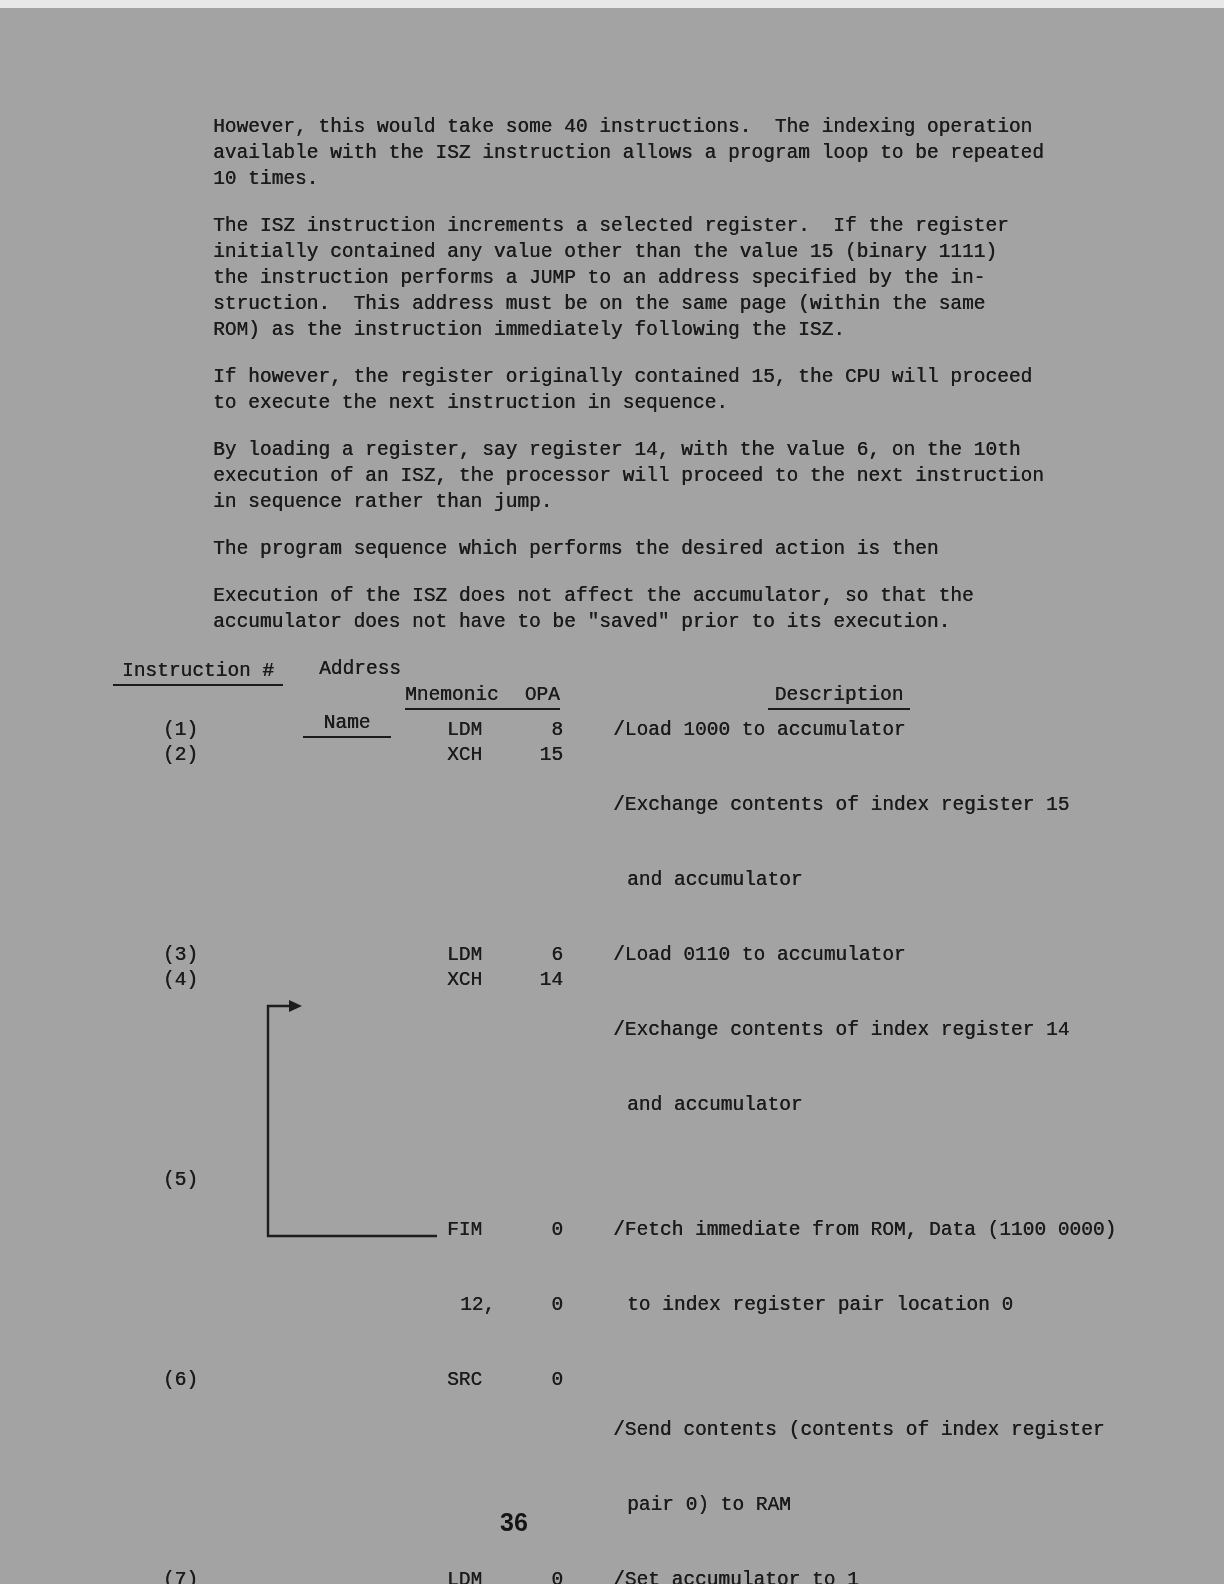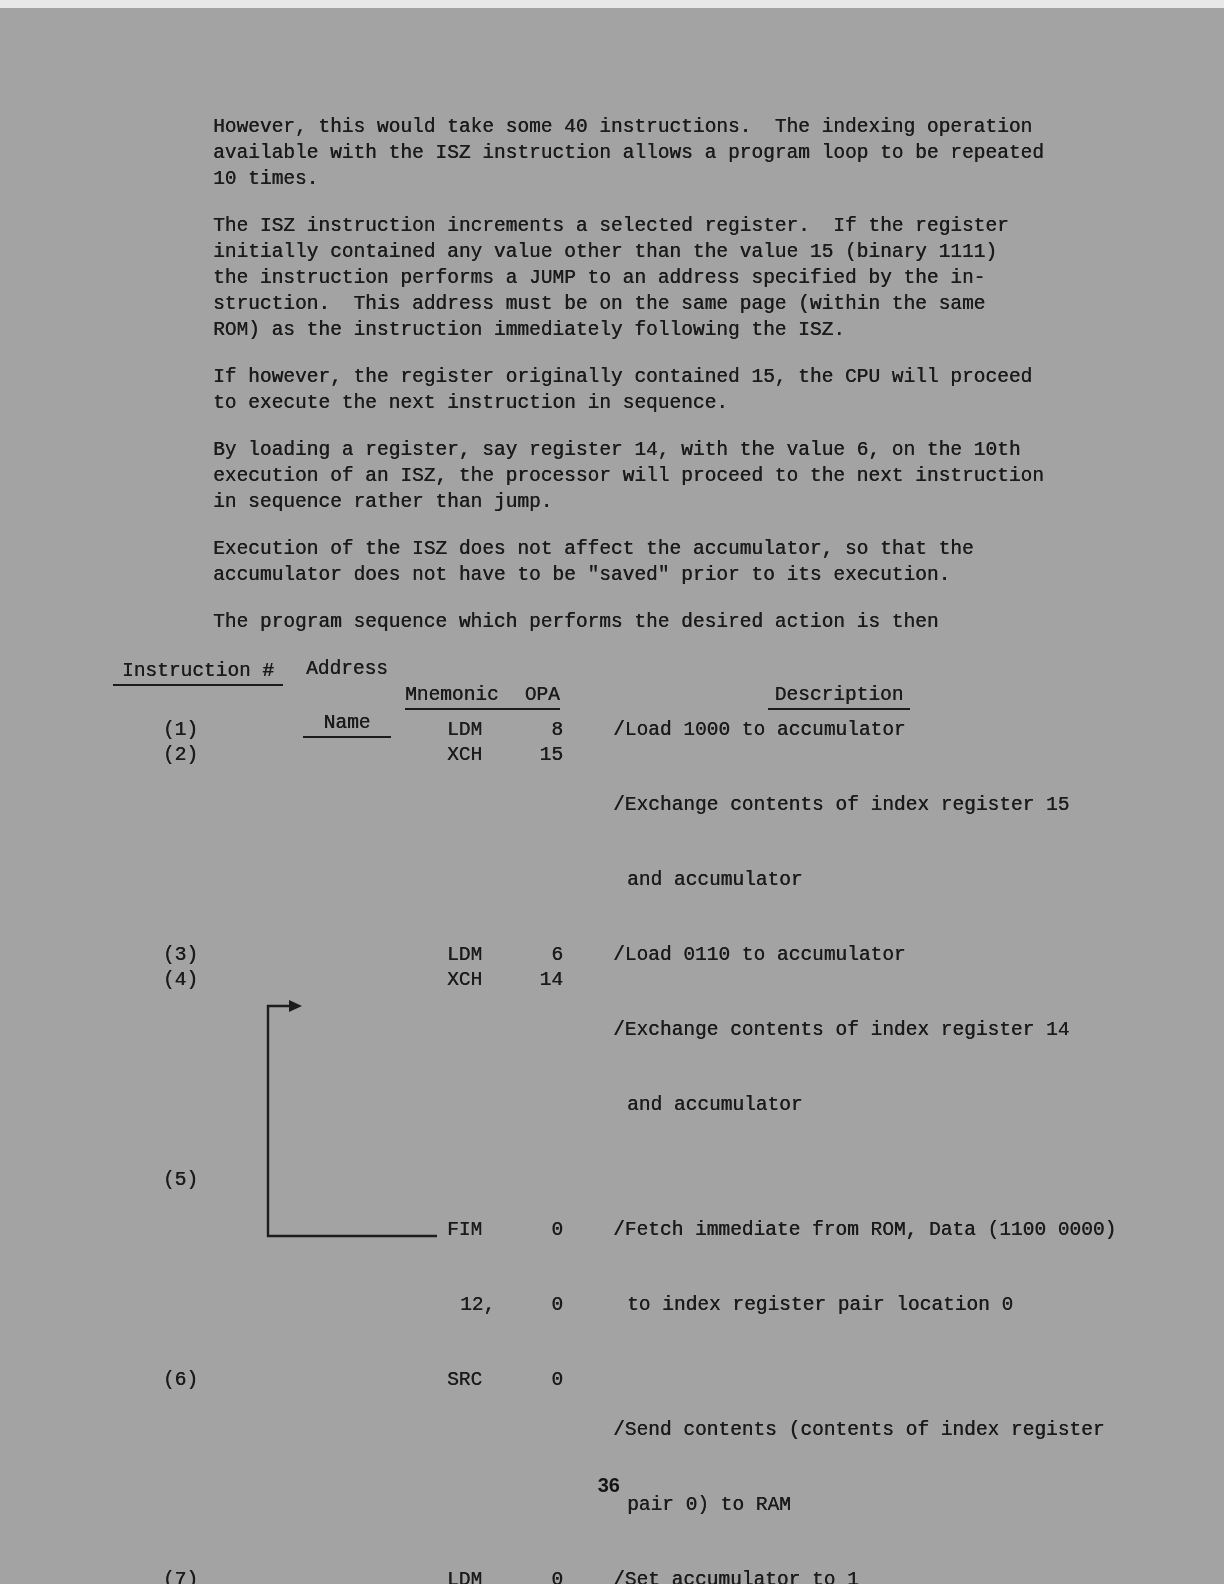--- a/index.html
+++ b/index.html
@@ -19,21 +19,21 @@
   }
   .para{
     white-space:pre-wrap;
     line-height:26px;
     margin:0 0 21px 0;
     text-shadow:0.4px 0 0 currentColor;
   }
   
   .lhead span{position:absolute;text-shadow:0.4px 0 0 currentColor;}
   .u{border-bottom:2px solid #1b1b1b;padding-bottom:2px;}
-  .h-address{left:306px;top:650px;}
+  .h-address{left:319px;top:650px;}
   .h-instr{left:113px;top:652px;width:170px;display:inline-block;text-align:center;}
   .h-name{left:303px;top:704px;width:88px;display:inline-block;text-align:center;}
   .h-mnopa{left:405px;top:676px;display:inline-block;}
   .h-mnopa .h-opa{position:static;margin-left:26px;}
   .h-mnopa > span{position:static;}
   .h-desc{left:768px;top:676px;width:142px;display:inline-block;text-align:center;}
   
   .listing{
     position:absolute;left:100px;top:710px;width:1110px;
     line-height:25px;
@@ -45,24 +45,24 @@
   .c.addr{padding-left:97px;}
   .c.mnem{padding-left:45px;}
   .c.mnem .indent1{padding-left:13px;}
   .c.opa{text-align:right;padding-right:13px;}
   .c.desc{padding-left:37px;}
   .c.desc .cont{padding-left:14px;}
   
   .loop-arrow{position:absolute;left:260px;top:988px;}
   
   .pagenum{
-    position:absolute;left:500px;top:1466px;width:120px;
-    text-align:right;
+    position:absolute;left:500px;top:1500px;width:120px;
+    text-align:left;
     font-family:"Liberation Sans","DejaVu Sans",sans-serif;
-    font-weight:bold;font-size:20px;color:#141414;
+    font-weight:bold;font-size:25px;color:#141414;
   }
 </style>
 </head>
 <body>
 
 <div class="page">
 
   <div class="paras">
     <p class="para">However, this would take some 40 instructions.  The indexing operation
 available with the ISZ instruction allows a program loop to be repeated
@@ -70,23 +70,23 @@
     <p class="para">The ISZ instruction increments a selected register.  If the register
 initially contained any value other than the value 15 (binary 1111)
 the instruction performs a JUMP to an address specified by the in-
 struction.  This address must be on the same page (within the same
 ROM) as the instruction immediately following the ISZ.</p>
     <p class="para">If however, the register originally contained 15, the CPU will proceed
 to execute the next instruction in sequence.</p>
     <p class="para">By loading a register, say register 14, with the value 6, on the 10th
 execution of an ISZ, the processor will proceed to the next instruction
 in sequence rather than jump.</p>
+    <p class="para">The program sequence which performs the desired action is then</p>
     <p class="para">Execution of the ISZ does not affect the accumulator, so that the
 accumulator does not have to be "saved" prior to its execution.</p>
-    <p class="para">The program sequence which performs the desired action is then</p>
   </div>
 
   <div class="lhead">
     <span class="h-address">Address</span>
     <span class="h-instr u">Instruction #</span>
     <span class="h-name u">Name</span>
     <span class="h-mnopa u"><span>Mnemonic</span><span class="h-opa">OPA</span></span>
     <span class="h-desc u">Description</span>
   </div>
 

